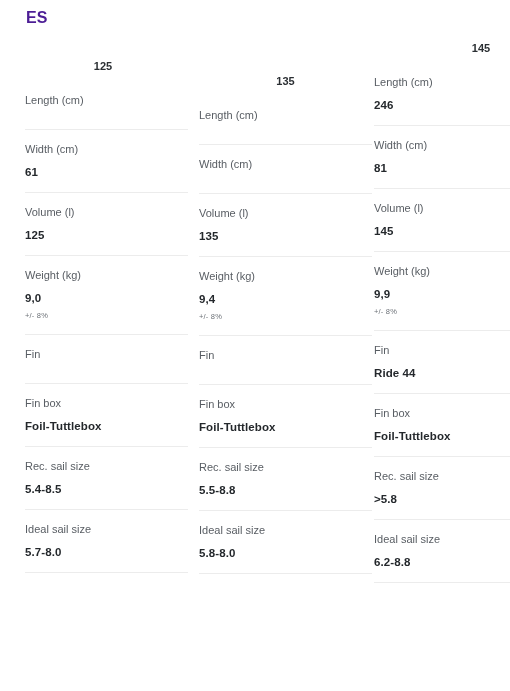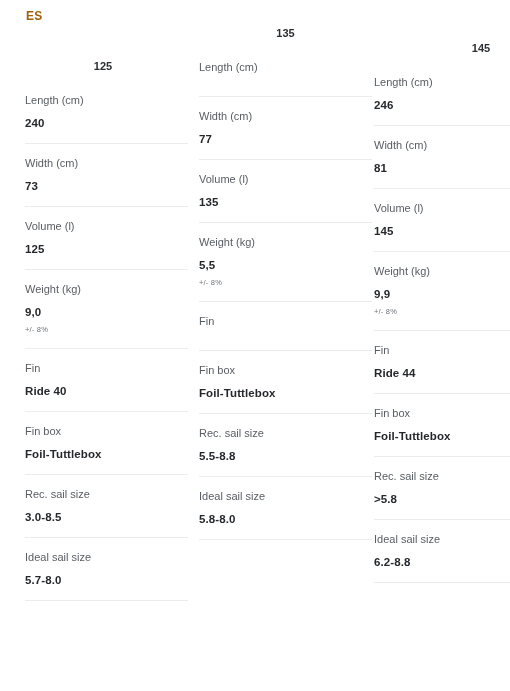--- a/index.html
+++ b/index.html
@@ -15,40 +15,40 @@
     width: 510px;
     height: 691px;
     background: #ffffff;
   }
 
   
   .section-title {
     position: absolute;
     left: 26px;
     top: 9px;
-    font-size: 12px;
+    font-size: 16px;
     font-weight: bold;
     letter-spacing: 0.2px;
-    color: #a16207;
+    color: #4c1d95;
     text-align: center;
   }
 
   
   .col {
     position: absolute;
     top: 0;
     height: 691px;
   }
   .col-0 { left: 25px;  width: 163px; }
   .col-1 { left: 199px; width: 173px; }
   .col-2 { left: 374px; width: 160px; }
 
   
   .col-0 .col-inner { padding-top: 57px; }
-  .col-1 .col-inner { padding-top: 24px; }
+  .col-1 .col-inner { padding-top: 72px; }
   .col-2 .col-inner { padding-top: 39px; }
 
   .col-head {
     font-size: 11px;
     font-weight: bold;
     color: #2b2f33;
     height: 36px;
     line-height: 18px;
   }
   .col-0 .col-head { text-align: center; padding-right: 7px; }
@@ -88,73 +88,70 @@
 <div class="page">
 
   <div class="section-title">ES</div>
 
   <div class="col col-0">
     <div class="col-inner">
       <div class="col-head">125</div>
       <div class="col-body">
           <div class="spec-row">
             <div class="spec-label">Length (cm)</div>
-            <div class="spec-value">240</div>
           </div>
           <div class="spec-row">
             <div class="spec-label">Width (cm)</div>
-            <div class="spec-value">73</div>
+            <div class="spec-value">61</div>
           </div>
           <div class="spec-row">
             <div class="spec-label">Volume (l)</div>
             <div class="spec-value">125</div>
           </div>
           <div class="spec-row">
             <div class="spec-label">Weight (kg)</div>
             <div class="spec-value">9,0</div>
             <div class="spec-note">+/- 8%</div>
           </div>
           <div class="spec-row">
             <div class="spec-label">Fin</div>
-            <div class="spec-value">Ride 40</div>
           </div>
           <div class="spec-row">
             <div class="spec-label">Fin box</div>
             <div class="spec-value">Foil-Tuttlebox</div>
           </div>
           <div class="spec-row">
             <div class="spec-label">Rec. sail size</div>
-            <div class="spec-value">3.0-8.5</div>
+            <div class="spec-value">5.4-8.5</div>
           </div>
           <div class="spec-row">
             <div class="spec-label">Ideal sail size</div>
             <div class="spec-value">5.7-8.0</div>
           </div>
         </div>
     </div>
   </div>
 
   <div class="col col-1">
     <div class="col-inner">
       <div class="col-head">135</div>
       <div class="col-body">
           <div class="spec-row">
             <div class="spec-label">Length (cm)</div>
           </div>
           <div class="spec-row">
             <div class="spec-label">Width (cm)</div>
-            <div class="spec-value">77</div>
           </div>
           <div class="spec-row">
             <div class="spec-label">Volume (l)</div>
             <div class="spec-value">135</div>
           </div>
           <div class="spec-row">
             <div class="spec-label">Weight (kg)</div>
-            <div class="spec-value">5,5</div>
+            <div class="spec-value">9,4</div>
             <div class="spec-note">+/- 8%</div>
           </div>
           <div class="spec-row">
             <div class="spec-label">Fin</div>
           </div>
           <div class="spec-row">
             <div class="spec-label">Fin box</div>
             <div class="spec-value">Foil-Tuttlebox</div>
           </div>
           <div class="spec-row">

